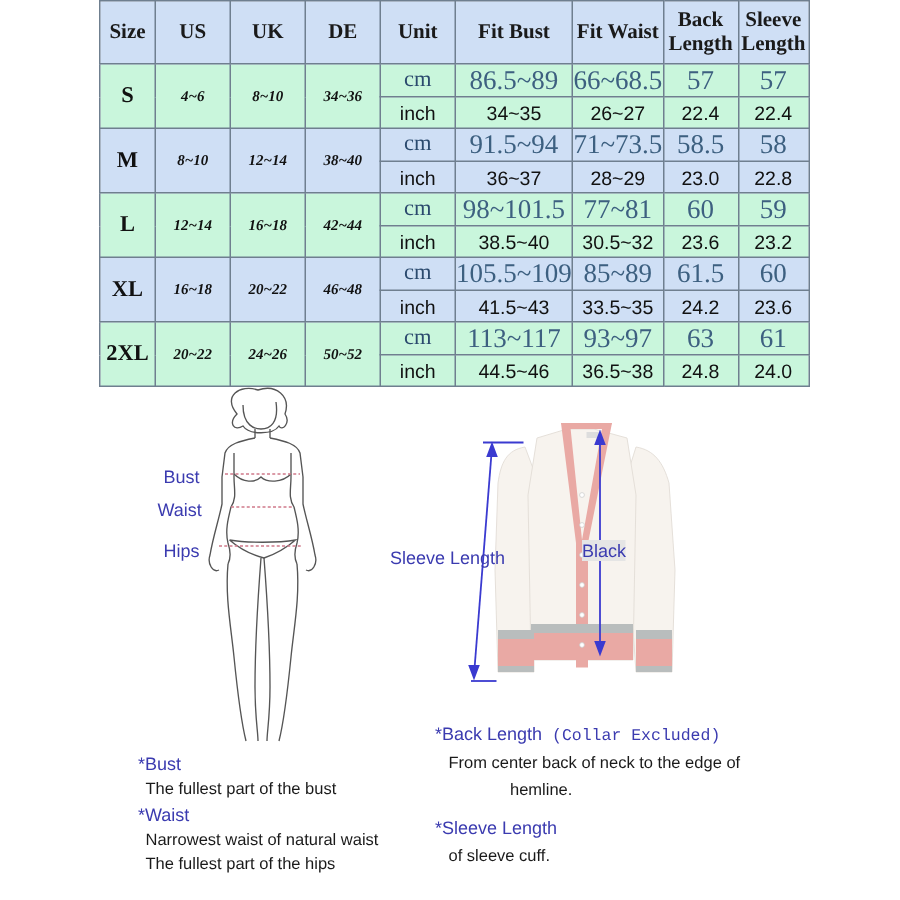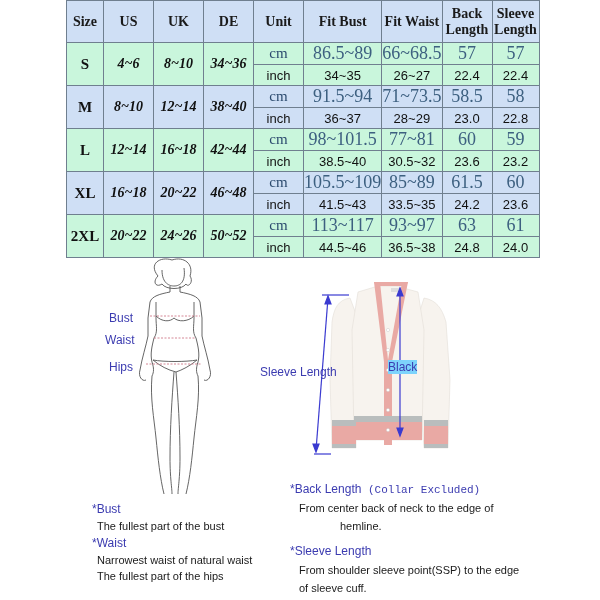--- a/index.html
+++ b/index.html
@@ -3,21 +3,21 @@
 <meta charset="utf-8">
 <style>
   html,body{margin:0;padding:0;background:#fff;}
   body{width:600px;height:600px;position:relative;overflow:hidden;font-family:"Liberation Sans",sans-serif;}
   table.size{position:absolute;left:66px;top:0;border-collapse:collapse;table-layout:fixed;}
   table.size td, table.size th{border:1px solid #6f7f8f;padding:0;text-align:center;vertical-align:middle;}
   table.size th{font-family:"Liberation Serif",serif;font-weight:bold;font-size:14px;color:#1a1a1a;background:#cfdff5;height:41px;line-height:16px;}
   .blue{background:#cfdff5;}
   .green{background:#c9f6dc;}
   .sz{font-family:"Liberation Serif",serif;font-weight:bold;font-size:15px;color:#111;}
-  .conv{font-family:"Liberation Serif",serif;font-weight:bold;font-style:italic;font-size:14px;color:#111;}
+  .conv{font-family:"Liberation Serif",serif;font-weight:bold;font-style:italic;font-size:10px;color:#111;}
   .cmu{font-family:"Liberation Serif",serif;font-size:15px;color:#2b4a6e;height:20px;}
   .inu{font-family:"Liberation Sans",sans-serif;font-size:13px;color:#111;height:20px;}
   .cmv{font-family:"Liberation Serif",serif;font-size:18px;color:#3d6080;}
   .inv{font-family:"Liberation Sans",sans-serif;font-size:13px;color:#111;}
 
   .figure{position:absolute;}
   .lbl{position:absolute;font-family:"Liberation Sans",sans-serif;font-size:12px;color:#3b3bb0;}
   .legend{position:absolute;font-family:"Liberation Sans",sans-serif;}
   .legend .t{font-size:12px;color:#3b3bb0;}
   .legend .d{font-size:11px;color:#1a1a1a;}
@@ -226,21 +226,21 @@
       <line x1="64" y1="184" x2="81" y2="184"></line>
       <line x1="78" y1="28" x2="66" y2="180"></line>
       <path d="M78 26 L75 34 L81 34 Z"></path>
       <path d="M66 182 L63 174 L69 174 Z"></path>
       <line x1="150" y1="20" x2="150" y2="164"></line>
       <path d="M150 18 L147 26 L153 26 Z"></path>
       <path d="M150 166 L147 158 L153 158 Z"></path>
     </g>
   </svg>
   <span class="lbl" style="left:10px;top:95px;">Sleeve Length</span>
-  <span class="lbl" style="left:138px;top:90px;background:#7dd3fc;">Black</span>
+  <span class="lbl" style="left:138px;top:90px;background:#e5e5e5;">Black</span>
 </div>
 
 <div class="legend" style="left:92px;top:502px;width:190px;">
   <div>
     <div class="t">*Bust</div>
     <div class="d" style="margin:4px 0 4px 5px;">The fullest part of the bust</div>
   </div>
   <div>
     <div class="t">*Waist</div>
     <div class="d" style="margin:4px 0 4px 5px;">Narrowest waist of natural waist</div>
@@ -251,16 +251,15 @@
 </div>
 
 <div class="legend" style="left:290px;top:482px;width:300px;">
   <div>
     <div class="t"><span>*Back Length</span><span style="font-size:11px;font-family:Liberation Mono, monospace;"> (Collar Excluded)</span></div>
     <div class="d" style="margin:6px 0 0 9px;">From center back of neck to the edge of</div>
     <div class="d" style="margin:6px 0 0 9px;padding-left:41px;">hemline.</div>
   </div>
   <div style="margin-top:12px;">
     <div class="t">*Sleeve Length</div>
-    <div class="d" style="margin:6px 0 0 9px;">From shoulder sleeve point(SSP) to the edge</div>
     <div class="d" style="margin:6px 0 0 9px;">of sleeve cuff.</div>
   </div>
 </div>
 
 </body></html>

